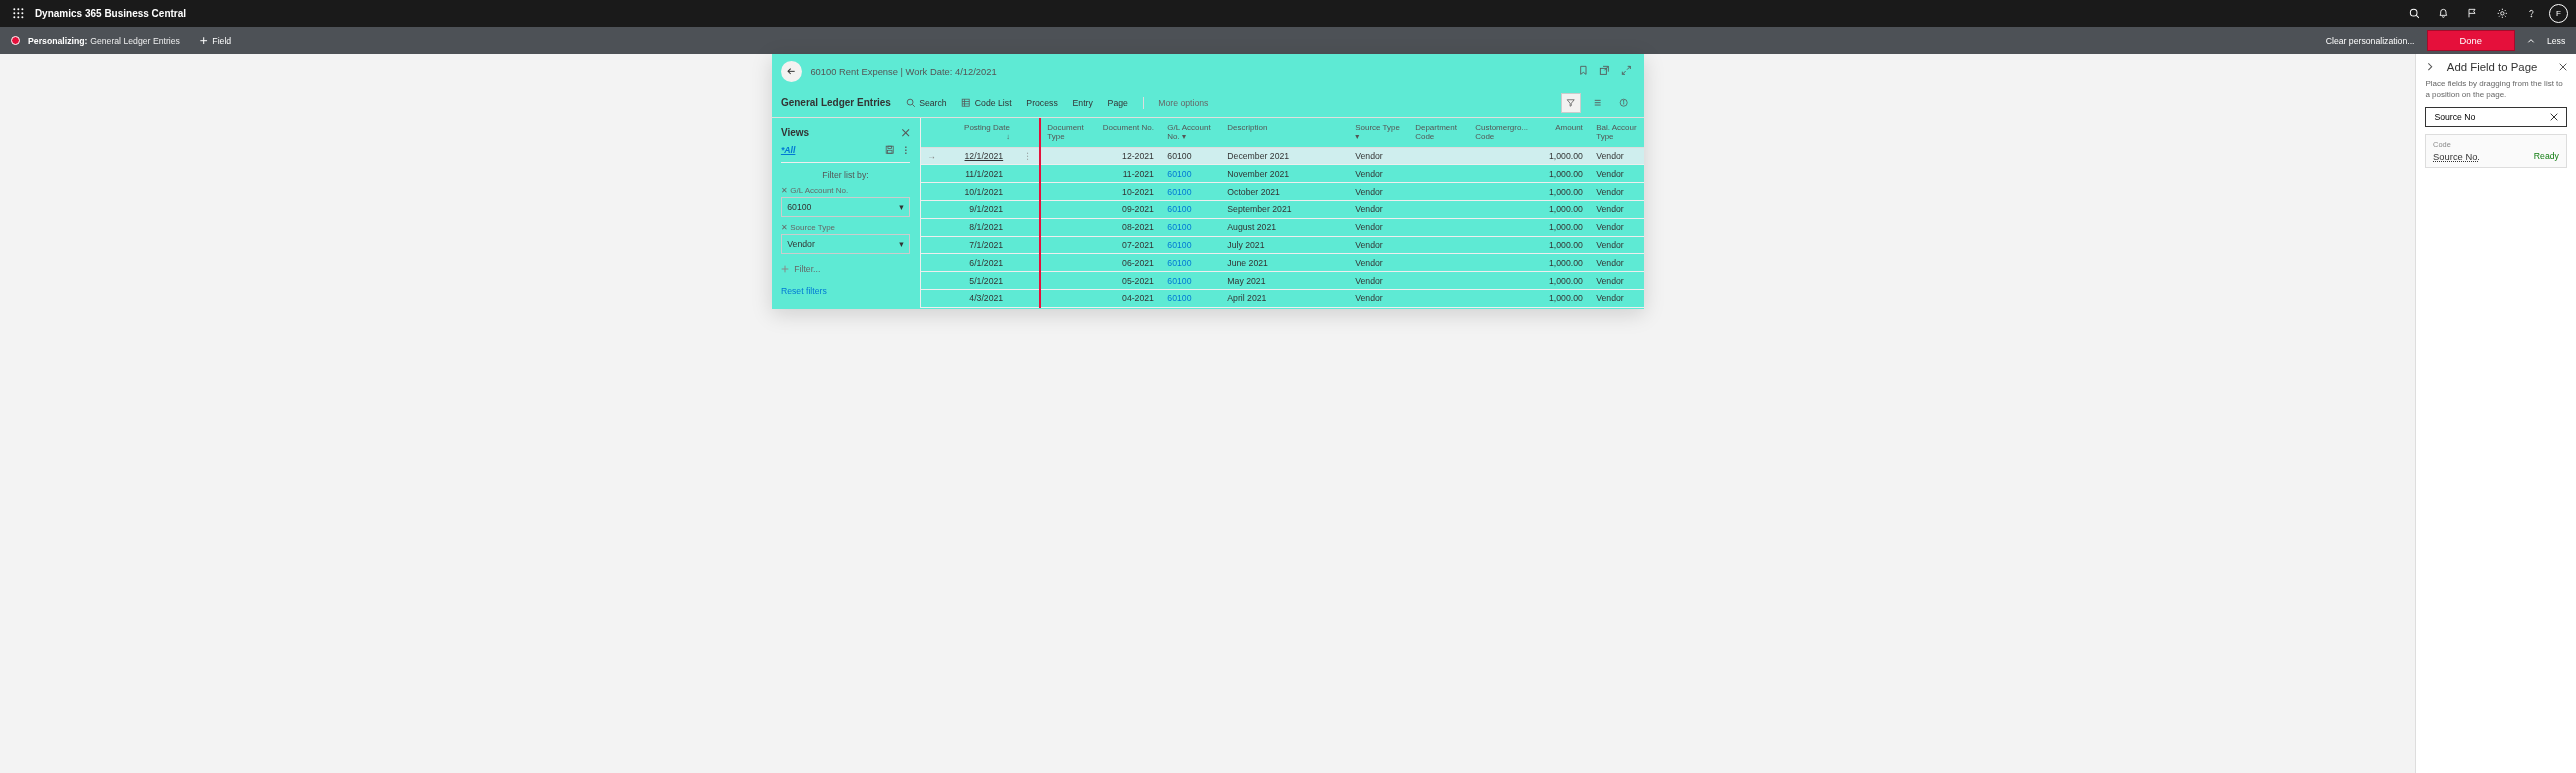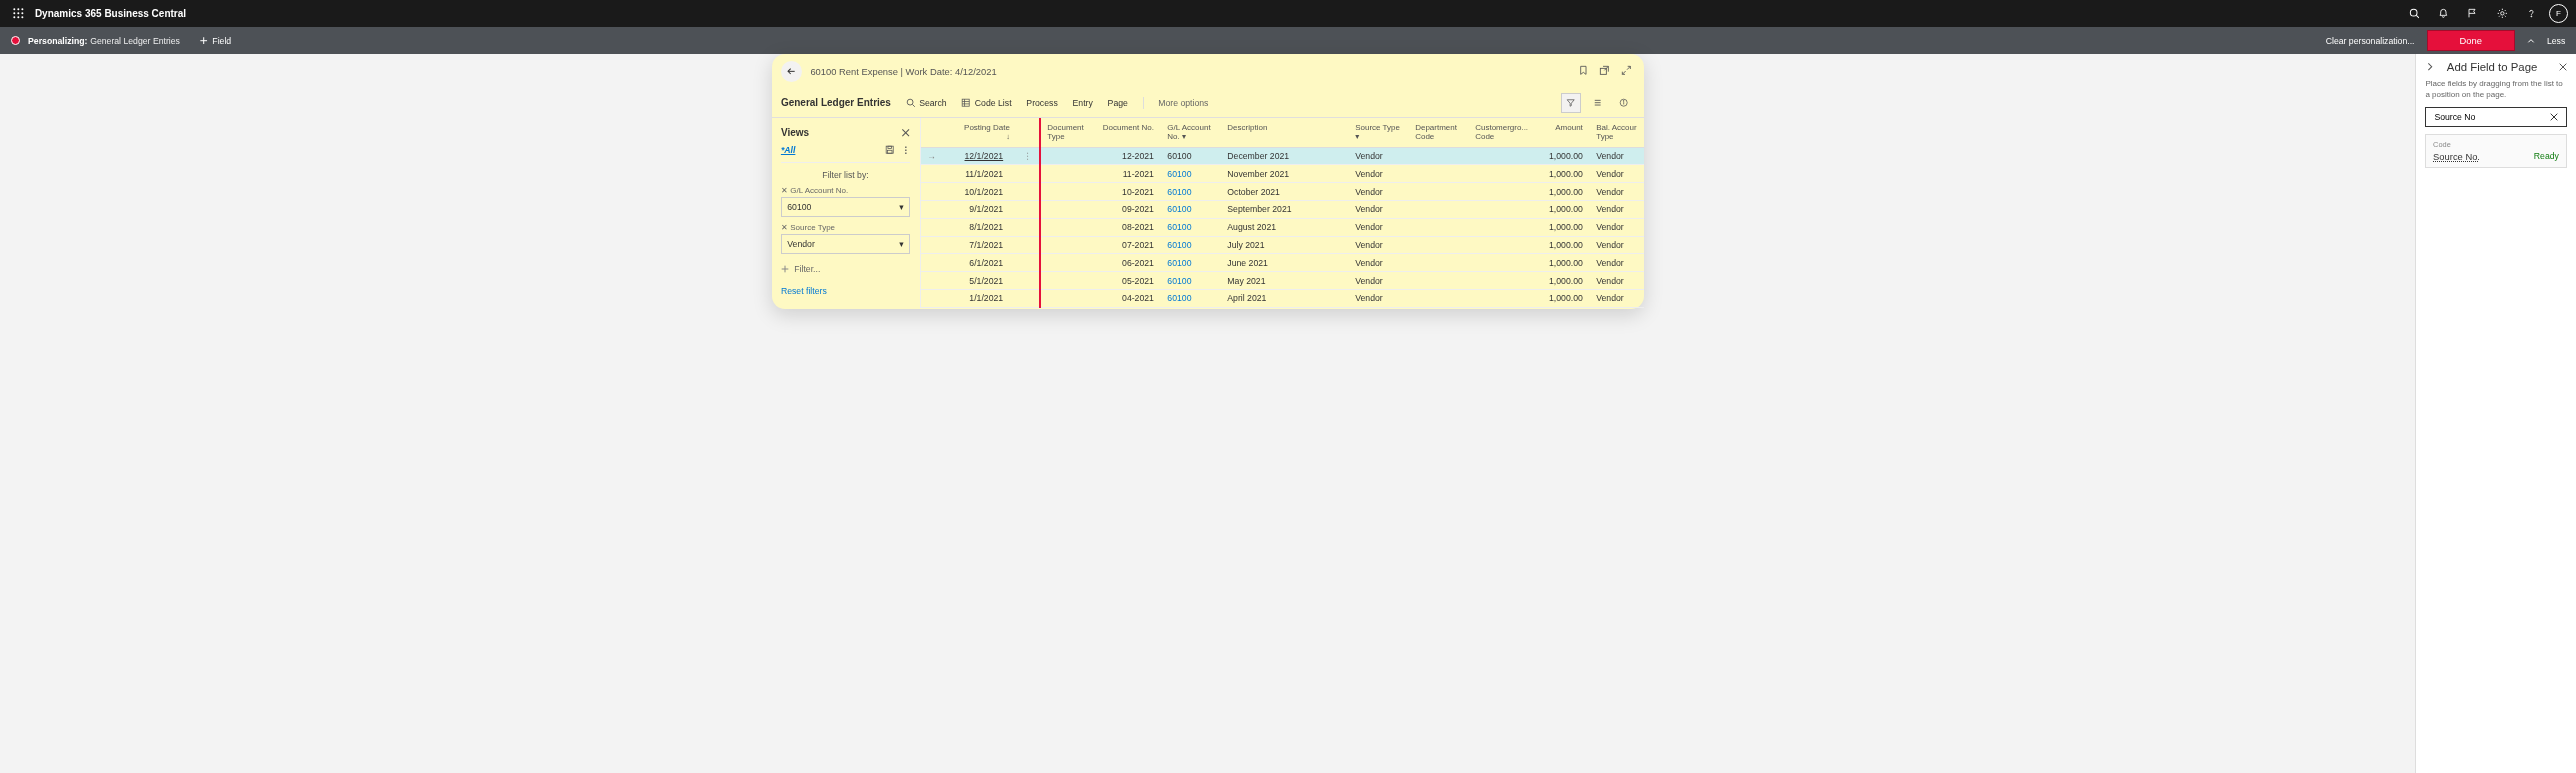--- a/index.html
+++ b/index.html
@@ -17,21 +17,21 @@
 .pers-label{font-weight:600;}
 .pers-sub{font-weight:400;margin-left:2.7px;opacity:.9;}
 .pers-add{margin-left:19px;display:flex;align-items:center;gap:4px;cursor:pointer;}
 .pers-right{margin-left:auto;display:flex;align-items:center;gap:12px;}
 .clear-link{color:#fff;cursor:pointer;}
 .done-btn{background:#e5103b;border:0.7px solid #a30c2b;color:#fff;padding:4px 32px;cursor:pointer;font-size:9.4px;}
 .less-toggle{display:flex;align-items:center;gap:12px;cursor:pointer;}
 
 .layout{display:flex;height:calc(100vh - 54px);}
 .main-panel{flex:1;background:#f3f3f3;display:flex;justify-content:center;align-items:flex-start;padding:0;}
-.card{background:#fef9c3;margin:0 0 0 0;width:100%;max-width:872px;box-shadow:0 5.4px 20px rgba(0,0,0,.15);min-height:255px;border-radius:13px;}
+.card{background:#5eead4;margin:0 0 0 0;width:100%;max-width:872px;box-shadow:0 5.4px 20px rgba(0,0,0,.15);min-height:255px;}
 .card-header{display:flex;align-items:center;padding:6.7px 9.4px;border-bottom:0;}
 .back-btn{width:21.5px;height:21.5px;border-radius:50%;background:#f3f2f1;display:flex;align-items:center;justify-content:center;cursor:pointer;margin-right:8px;}
 .breadcrumb{font-size:9.4px;color:#555;}
 .card-header-right{margin-left:auto;display:flex;gap:8px;}
 .ch-icon{width:13.4px;height:13.4px;cursor:pointer;color:#555;}
 
 .action-bar{display:flex;align-items:center;padding:4px 9.4px;border-bottom:0.7px solid #e1dfdd;gap:14.8px;}
 .action-bar .title{font-weight:600;font-size:10px;}
 .action-item{display:flex;align-items:center;gap:4px;cursor:pointer;color:#333;font-size:8.7px;}
 .action-item.light{color:#666;}
@@ -433,21 +433,21 @@
                   <td class="link">60100</td>
                   <td>May 2021</td>
                   <td>Vendor</td>
                   <td></td>
                   <td></td>
                   <td class="num">1,000.00</td>
                   <td>Vendor</td>
                 </tr>
                 <tr>
                   <td class="row-arrow"></td>
-                  <td class="posting-date" style="text-align:right;">1/1/2021</td>
+                  <td class="posting-date" style="text-align:right;">4/3/2021</td>
                   <td class="row-menu"></td>
                   <td class="insert-marker"></td>
                   <td style="text-align:right;">04-2021</td>
                   <td class="link">60100</td>
                   <td>April 2021</td>
                   <td>Vendor</td>
                   <td></td>
                   <td></td>
                   <td class="num">1,000.00</td>
                   <td>Vendor</td>

